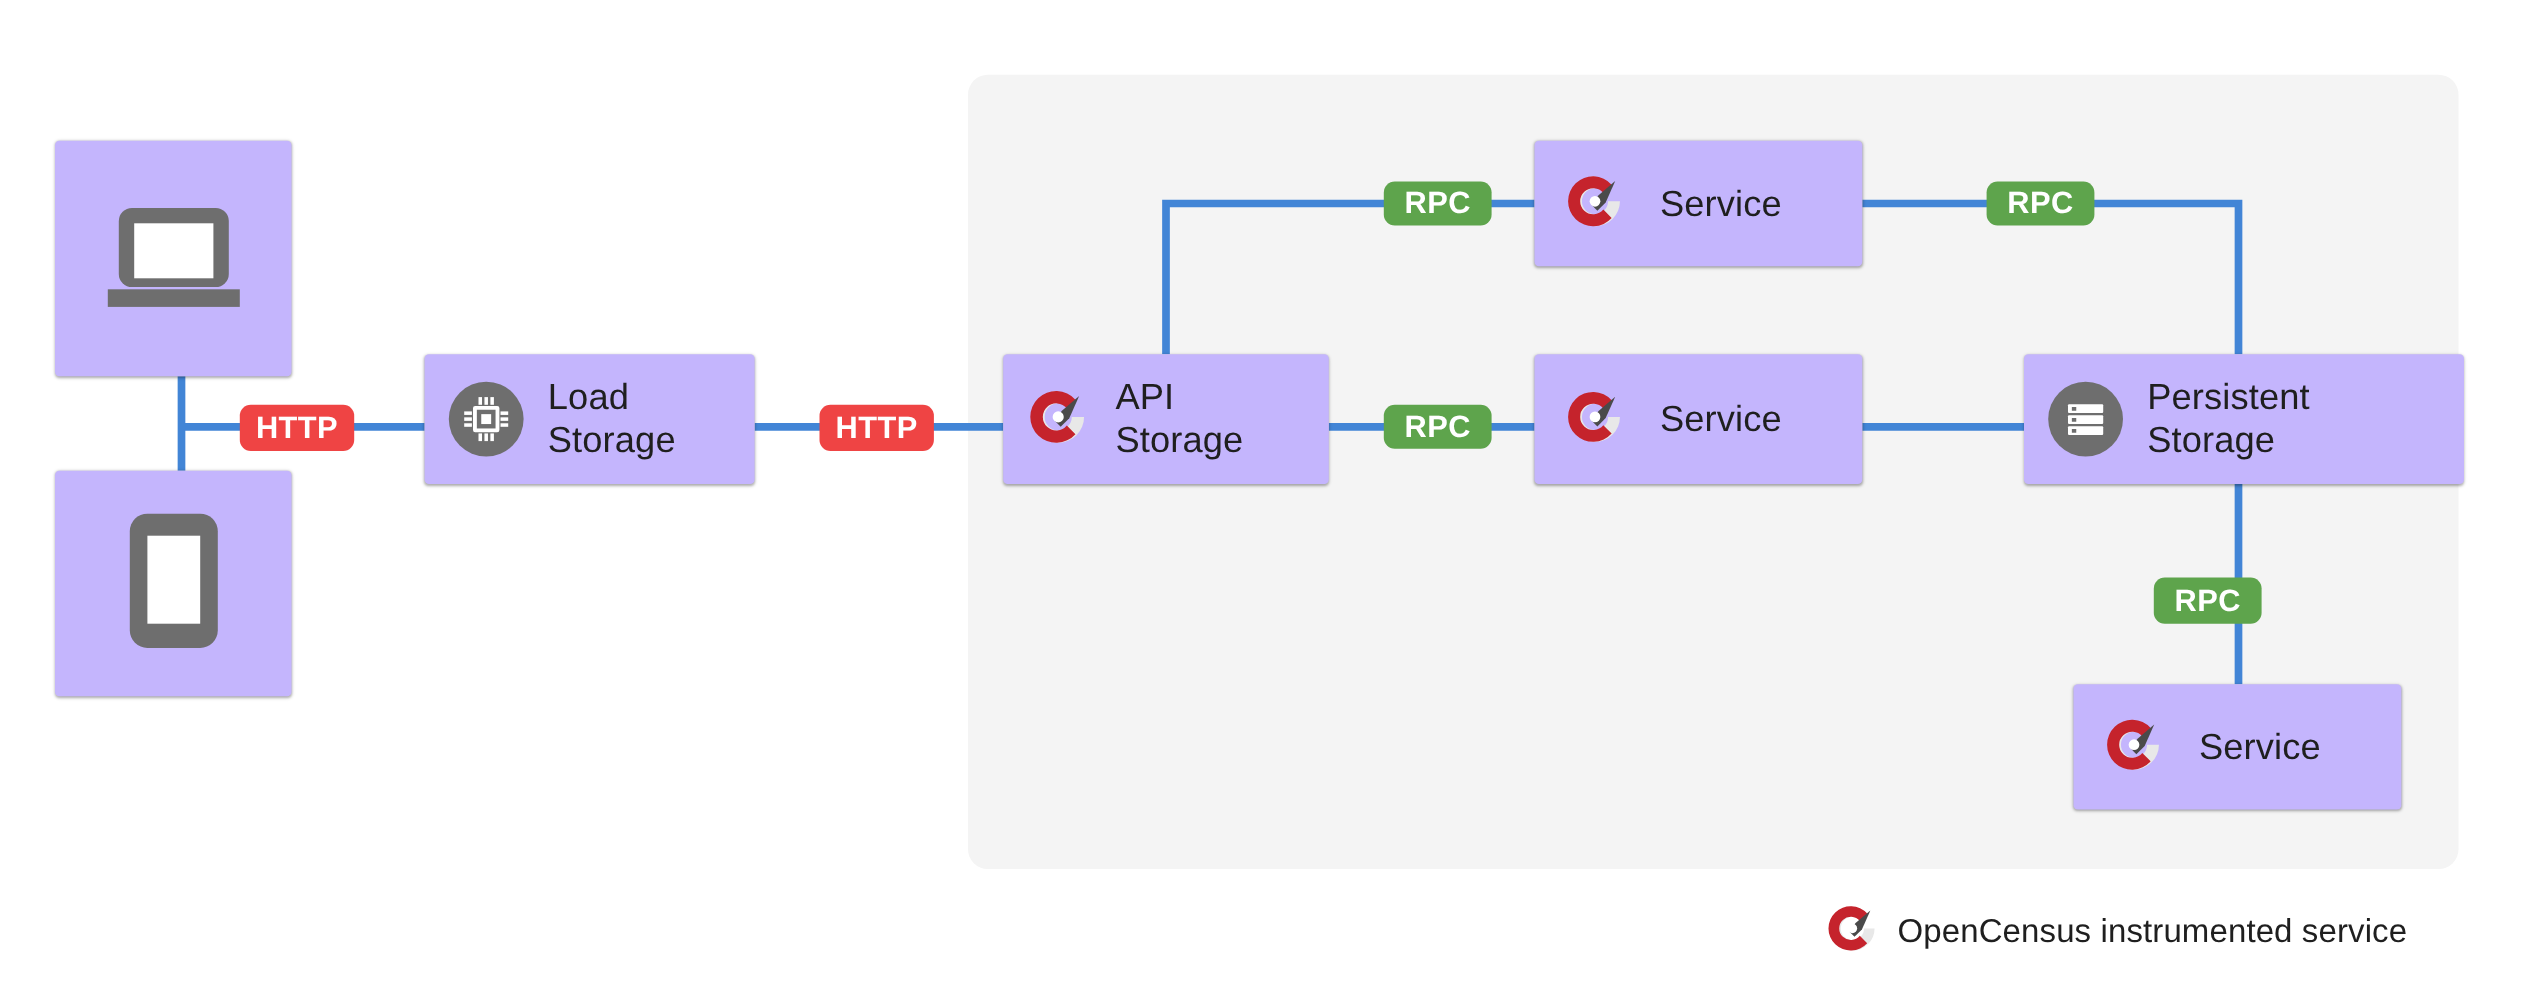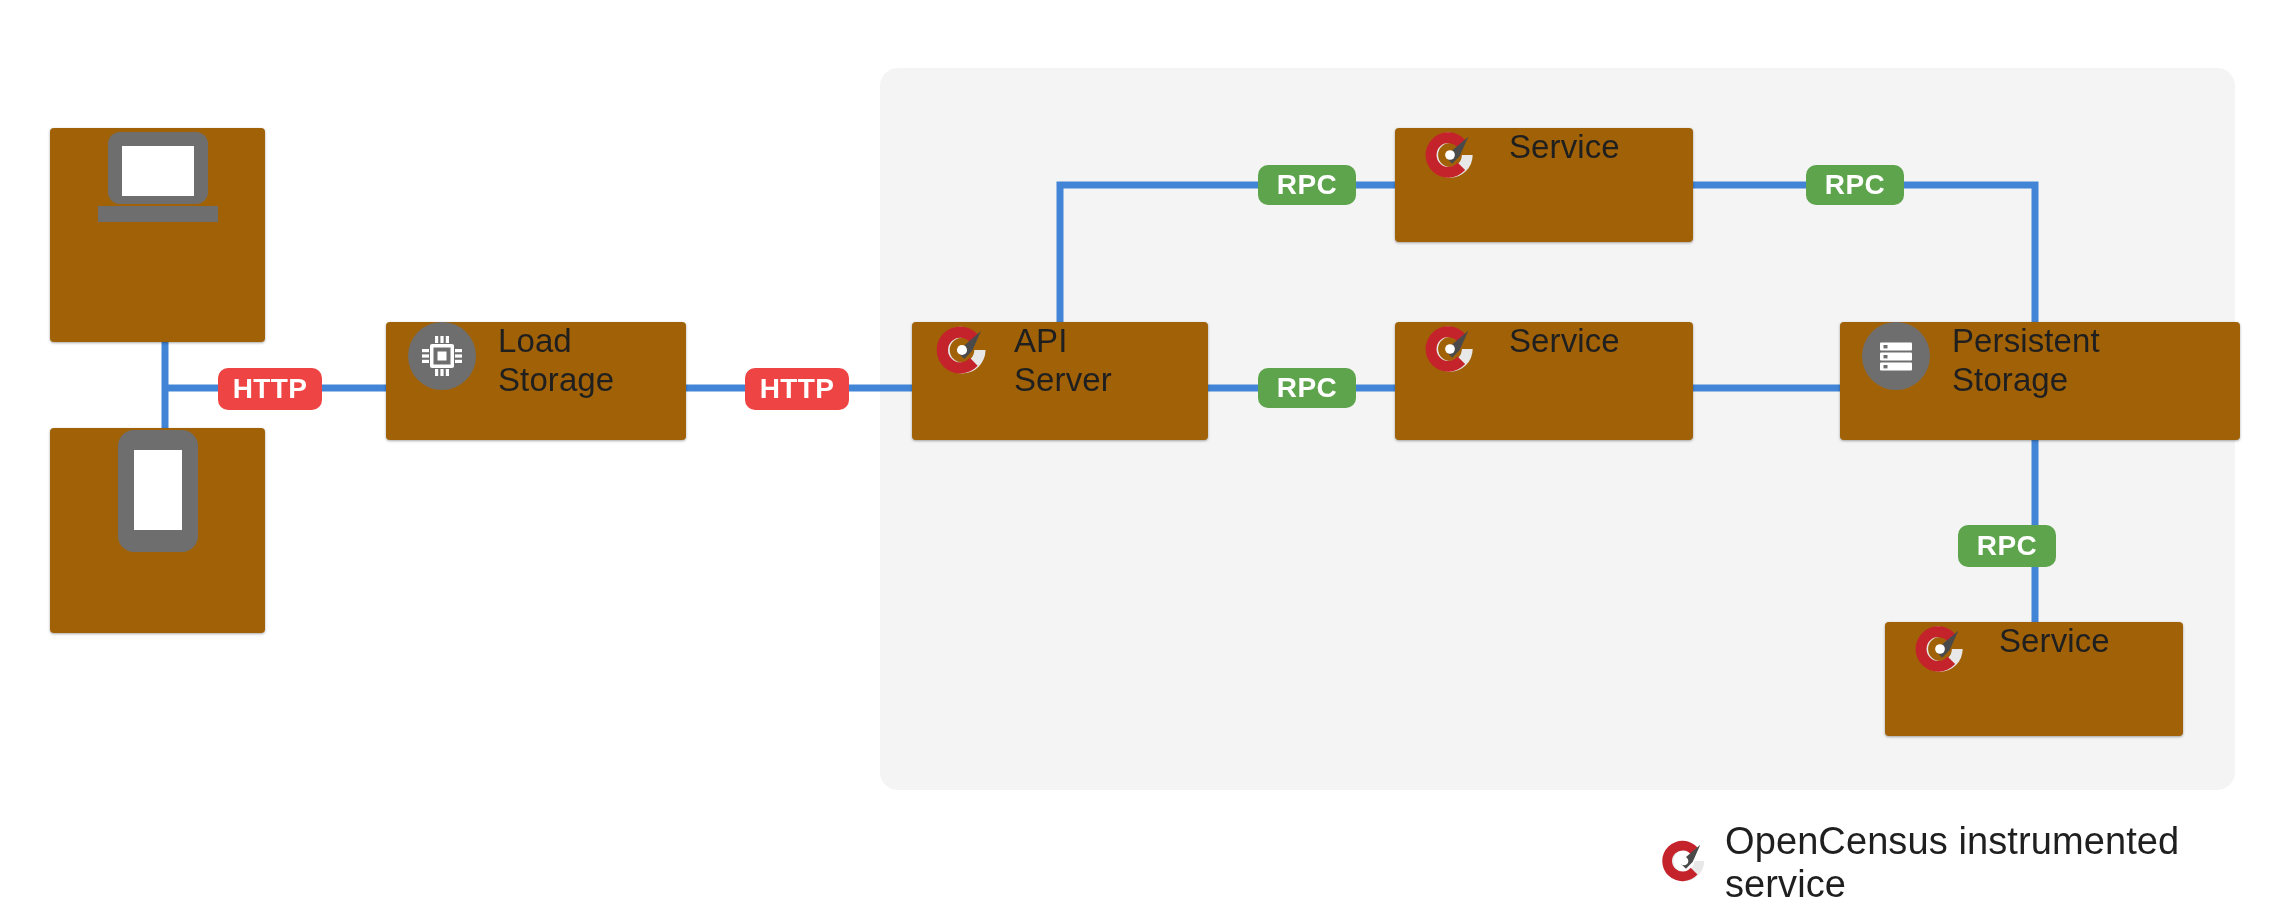--- a/index.html
+++ b/index.html
@@ -31,24 +31,25 @@
   #wires {
     position: absolute;
     left: 0;
     top: 0;
     width: 2294px;
     height: 905px;
   }
   
   .node {
     position: absolute;
-    background: #a16207;
+    background: #c4b5fd;
     border-radius: 4px;
     box-shadow: 0 1px 3px rgba(0,0,0,0.26), 0 1px 2px rgba(0,0,0,0.10);
     display: flex;
+    align-items: center;
     box-sizing: border-box;
   }
   .node-label {
     font-size: 33px;
     color: #1f1f1f;
     line-height: 1.18;
     letter-spacing: 0.1px;
     white-space: pre-line;
   }
   
@@ -90,21 +91,21 @@
   
   .legend {
     position: absolute;
     left: 1660px;
     top: 820px;
     display: flex;
     align-items: center;
     gap: 17px;
   }
   .legend-text {
-    font-size: 38px;
+    font-size: 30px;
     color: #1f1f1f;
     letter-spacing: 0.1px;
   }
 </style>
 </head>
 <body>
 
 <div id="canvas">
 
   <div class="backend-panel"></div>
@@ -178,21 +179,21 @@
   <div class="node" style="left:912px; top:322px; width:296px; height:118px; padding-left:22px; gap:24px;">
     <span class="oc-logo">
       <svg width="56" height="56" viewBox="0 0 100 100" xmlns="http://www.w3.org/2000/svg">
         <path d="M50 8 A42 42 0 1 0 92 50 L72 50 A22 22 0 1 1 50 28 Z" fill="#e8e8e8"></path>
         <path d="M78 22 A42 42 0 1 0 78 78 L64 64 A22 22 0 1 1 64 36 Z" fill="#c5232c"></path>
         <path d="M84 16 L56 40 L44 56 L54 66 L68 52 Z" fill="#4a4a4a"></path>
         <circle cx="50" cy="50" r="9" fill="#ffffff"></circle>
       </svg>
     </span>
     <span class="node-label">API
-Server</span>
+Storage</span>
   </div>
 
   <div class="node" style="left:1395px; top:128px; width:298px; height:114px; padding-left:28px; gap:32px;">
     <span class="oc-logo">
       <svg width="54" height="54" viewBox="0 0 100 100" xmlns="http://www.w3.org/2000/svg">
         <path d="M50 8 A42 42 0 1 0 92 50 L72 50 A22 22 0 1 1 50 28 Z" fill="#e8e8e8"></path>
         <path d="M78 22 A42 42 0 1 0 78 78 L64 64 A22 22 0 1 1 64 36 Z" fill="#c5232c"></path>
         <path d="M84 16 L56 40 L44 56 L54 66 L68 52 Z" fill="#4a4a4a"></path>
         <circle cx="50" cy="50" r="9" fill="#ffffff"></circle>
       </svg>

